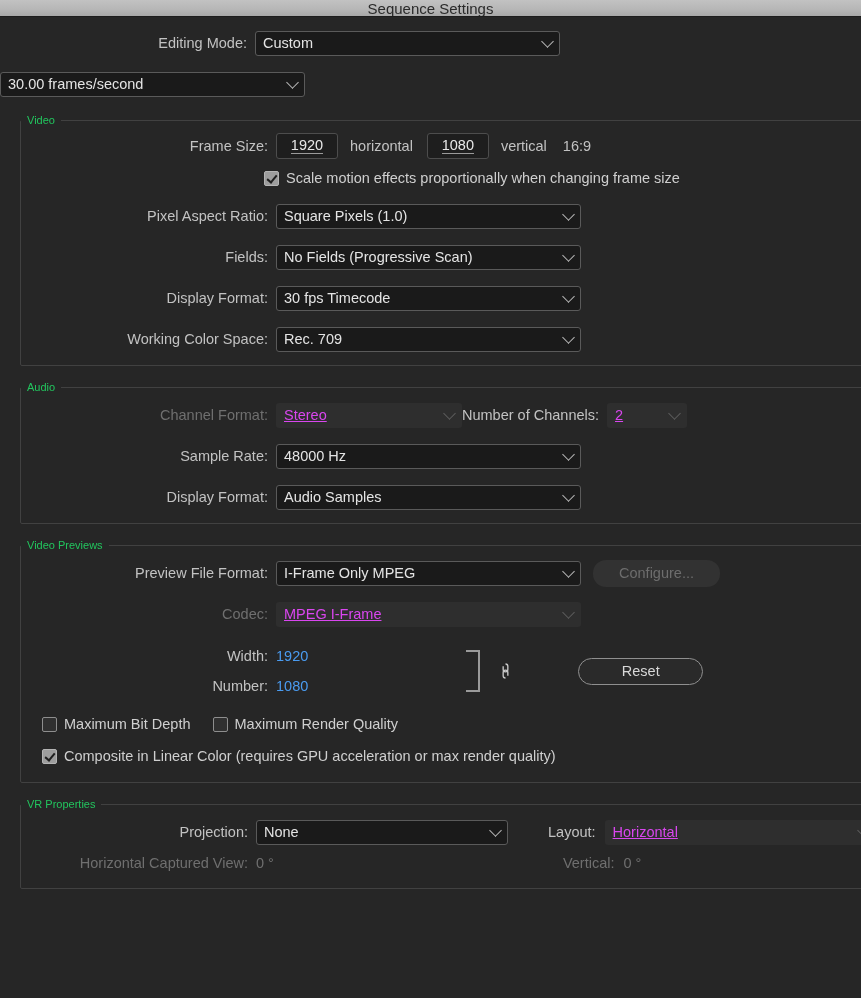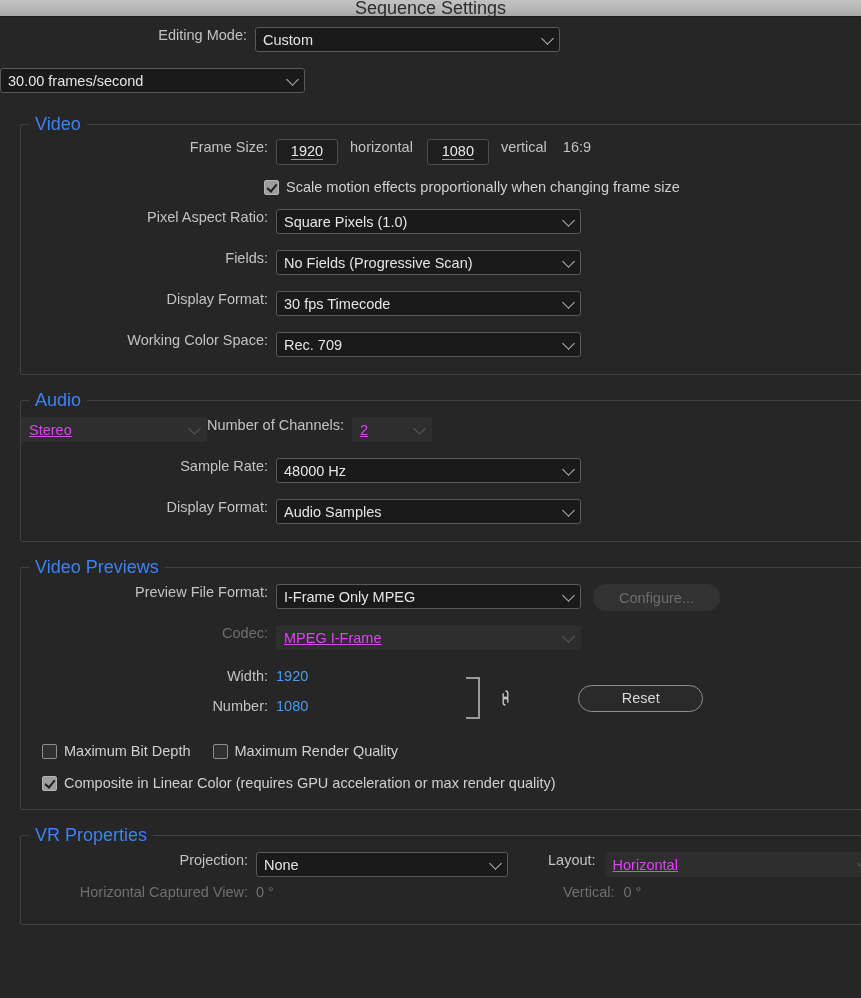--- a/index.html
+++ b/index.html
@@ -17,30 +17,31 @@
   
   .titlebar {
     height: 17px;
     background: linear-gradient(to bottom, #c2c2c2 0%, #b6b6b6 60%, #a8a8a8 100%);
     border-bottom: 1px solid #1d1d1d;
     display: flex; align-items: flex-end; justify-content: center;
     overflow: hidden;
   }
   .titlebar-text {
     color: #2b2b2b;
-    font-size: 18px;
+    font-size: 15px;
     line-height: 15px;
     white-space: nowrap;
   }
 
   
   .dialog-body { padding: 0; }
 
   .row {
     display: flex;
+    align-items: center;
     height: 32px;
     margin: 0;
   }
   .row.tight { height: 30px; }
 
   .label {
     width: 255px;
     text-align: right;
     padding-right: 8px;
     color: #c2c2c2;
@@ -106,23 +107,22 @@
   
   fieldset {
     border: 1px solid #414141;
     border-radius: 2px;
     margin: 0 0 0 20px;
     padding: 0;
     width: 880px;   
   }
   fieldset legend {
     padding: 0 6px;
-    margin-left: 8px;
-    color: #3b82f6;
-    font-size: 18px;
+    color: #22c55e;
+    font-size: 11px;
   }
   .fs-inner { padding: 4px 0 10px 0; }
 
   
   .cbrow { display: flex; align-items: center; }
   .checkbox {
     width: 15px; height: 15px;
     border: 1px solid #8e8e8e;
     border-radius: 2px;
     background: #303030;
@@ -267,20 +267,21 @@
       </div>
 
     </div>
   </fieldset>
 
   <fieldset style="margin-top:15px;">
     <legend>Audio</legend>
     <div class="fs-inner">
 
       <div class="row" style="margin-top:2px;">
+        <div class="label dim">Channel Format:</div>
         <div class="select w186 disabled">
           <span>Stereo</span>
           <i class="chev"></i>
         </div>
         <div class="plain-label" style="">Number of Channels:</div>
         <div class="select w80 disabled" style="margin-left:8px;">
           <span>2</span>
           <i class="chev"></i>
         </div>
       </div>

